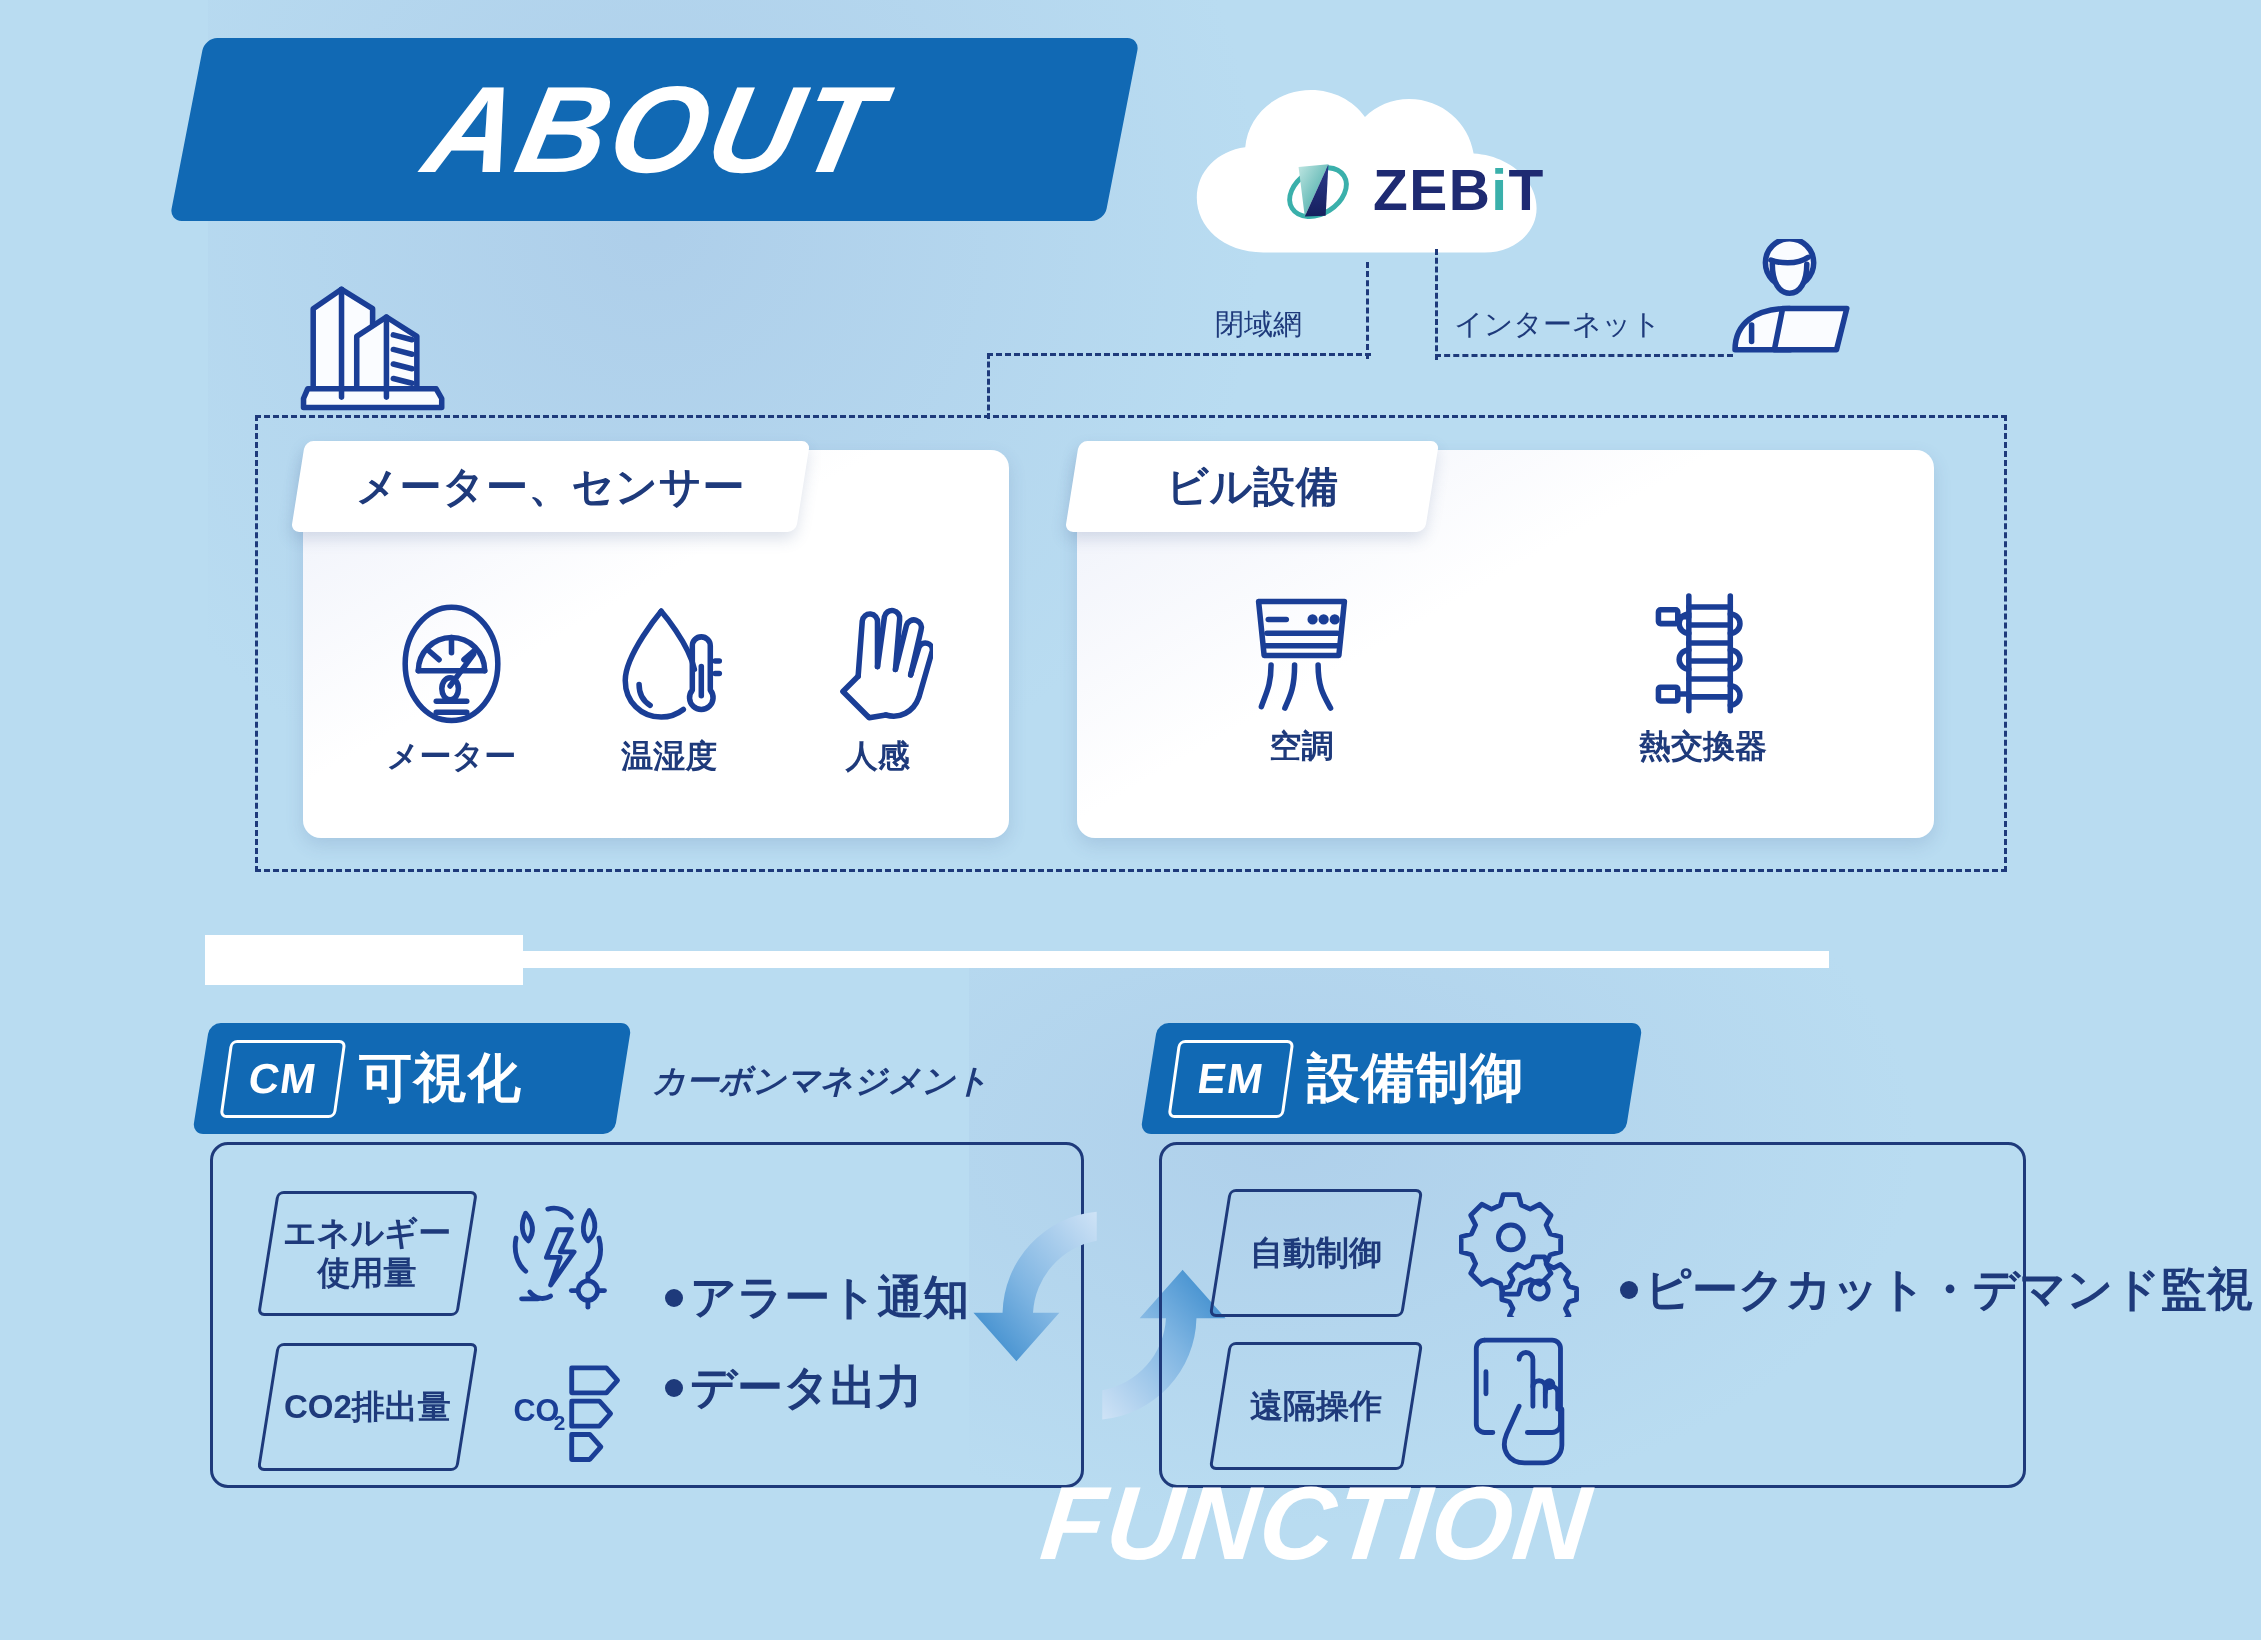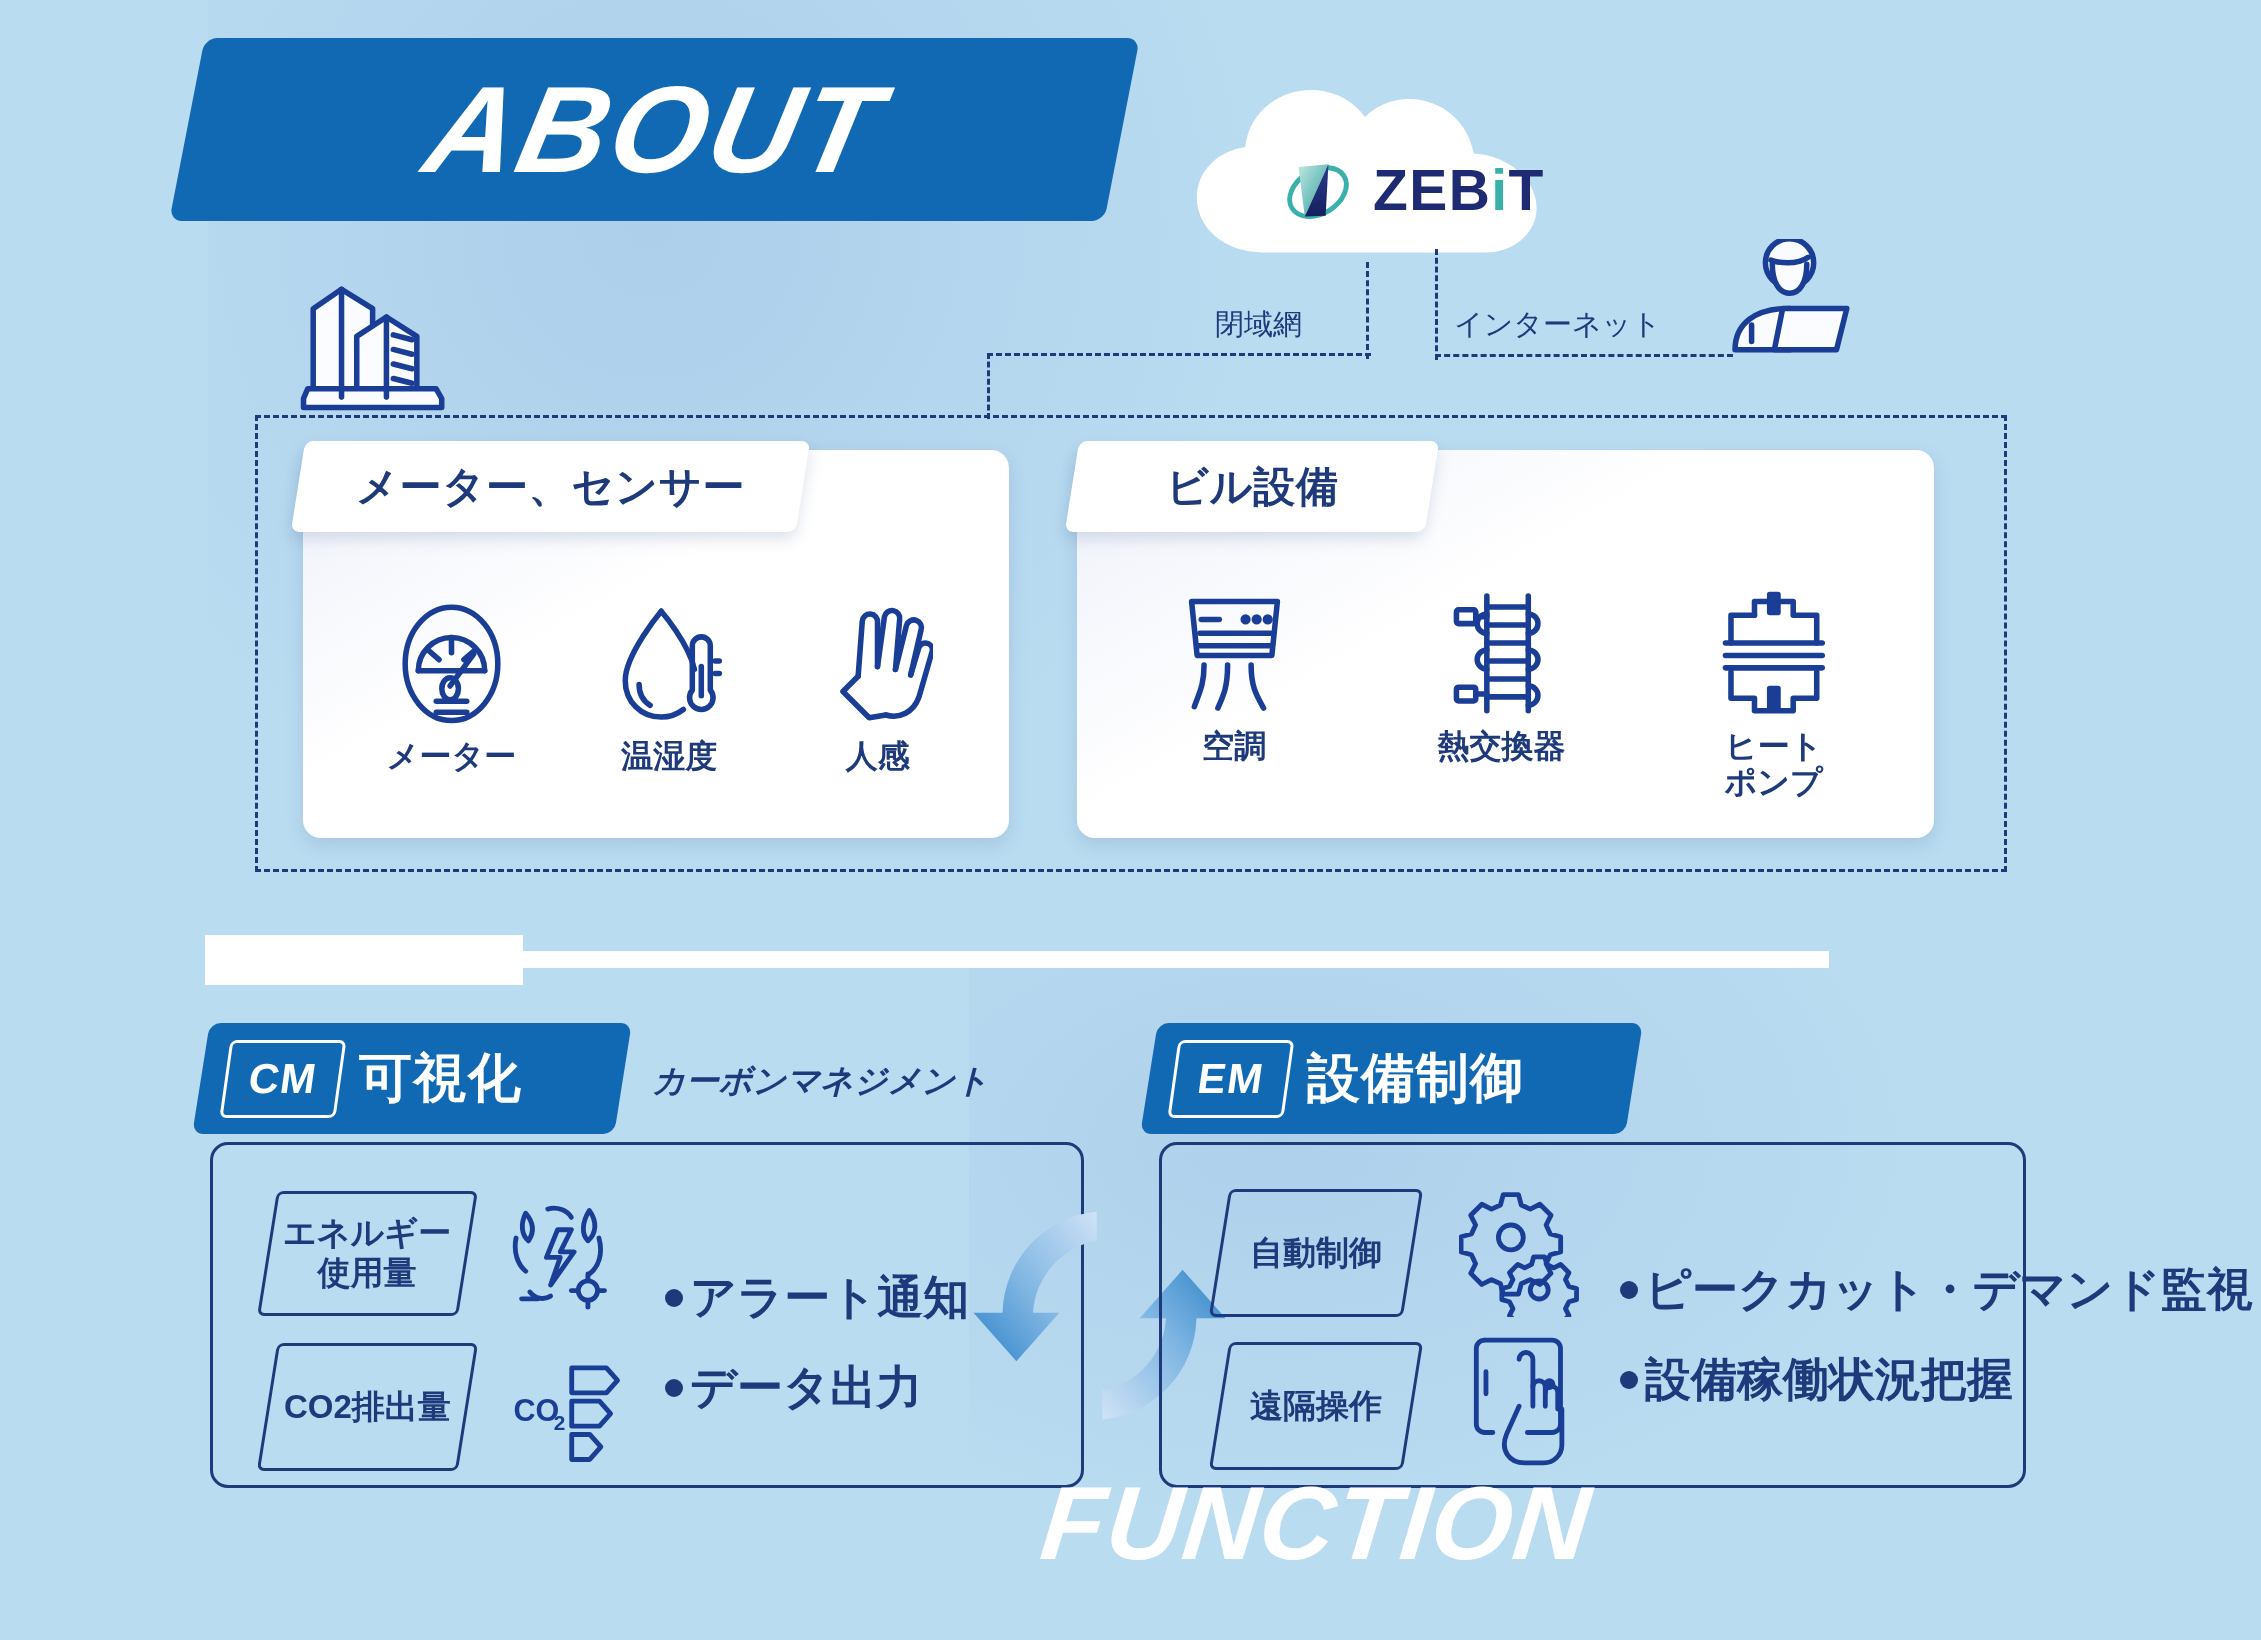--- a/index.html
+++ b/index.html
@@ -396,38 +396,20 @@
             <rect x="18" y="30" width="28" height="20" rx="3"></rect>
             <rect x="18" y="142" width="28" height="20" rx="3"></rect>
             <line x1="46" y1="40" x2="62" y2="40"></line>
             <line x1="46" y1="152" x2="62" y2="152"></line>
           </g>
         </svg>
       </div>
       <div class="cap">熱交換器</div>
     </div>
 
-    <div class="icon-cell">
-      <div class="glyph">
-        <svg width="121" height="128" viewBox="0 0 175 185">
-          <g fill="none" stroke="#1a3e96" stroke-width="8" stroke-linecap="round" stroke-linejoin="round">
-            <path d="M60,38 L60,18 L116,18 L116,38 L150,38 L150,78"></path>
-            <path d="M150,120 L150,158 L116,158 L116,176 L60,176 L60,158 L26,158 L26,120"></path>
-            <path d="M26,78 L26,38 L60,38"></path>
-            <line x1="18" y1="78" x2="158" y2="78"></line>
-            <line x1="18" y1="96" x2="158" y2="96"></line>
-            <line x1="18" y1="114" x2="158" y2="114"></line>
-            <rect x="78" y="4" width="20" height="34" rx="4" fill="#1a3e96" stroke="none"></rect>
-            <rect x="78" y="140" width="20" height="36" rx="4" fill="#1a3e96" stroke="none"></rect>
-          </g>
-        </svg>
-      </div>
-      <div class="cap">ヒート
-ポンプ</div>
-    </div>
   </div>
 
   <div class="divider-thick"></div>
   <div class="divider-thin"></div>
 
   <div class="fn-panel panel-cm"></div>
   <div class="fn-header hdr-cm">
     <div class="fn-badge">CM</div>
     <div class="fn-title">可視化</div>
   </div>
@@ -542,22 +524,18 @@
         <path d="M84,112 L66,152 C56,176 70,194 92,194 h28 a26,26 0 0 0 26,-26 v-52"></path>
       </g>
     </svg>
   </div>
 
   <div class="bullet-list" style="left:1620px; top:1259px;">
     <div class="bullet-item">
       <span class="dot"></span>
       <span>ピークカット・デマンド監視</span>
     </div>
-    <div class="bullet-item">
-      <span class="dot"></span>
-      <span>設備稼働状況把握</span>
-    </div>
   </div>
 
   <div class="function-text">FUNCTION</div>
 
 </div>
 
 
 </body></html>

